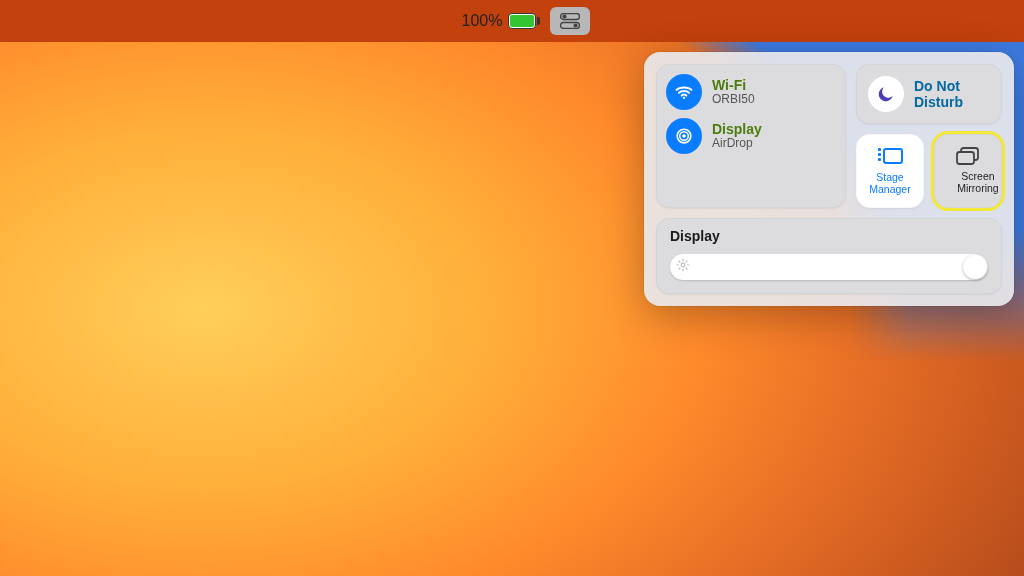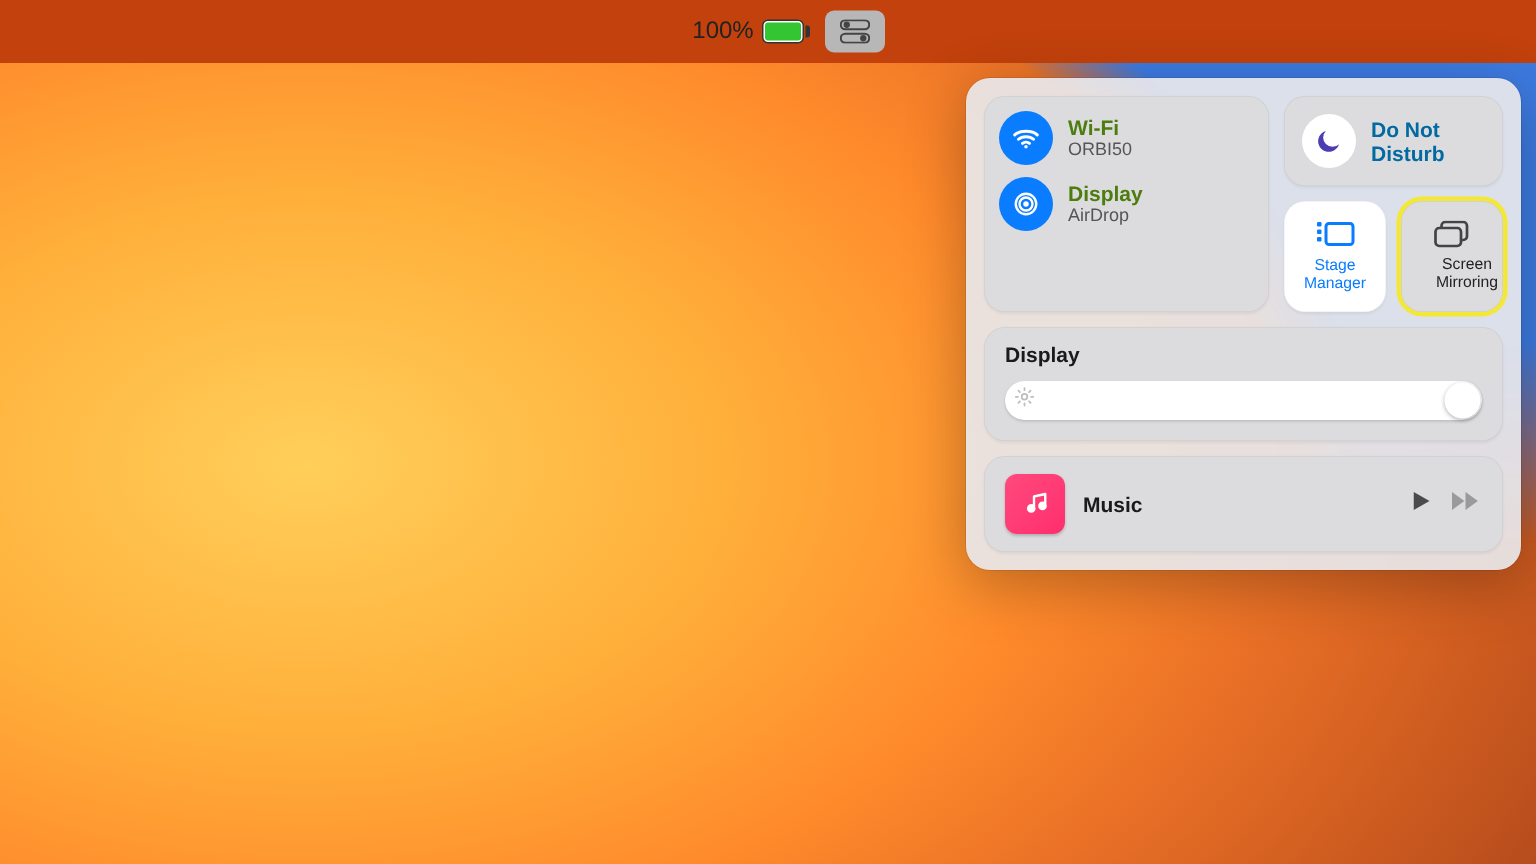--- a/index.html
+++ b/index.html
@@ -359,37 +359,14 @@
             <line x1="17.2" y1="17.2" x2="19" y2="19"></line>
           <line x1="5" y1="19" x2="6.8" y2="17.2"></line>
             <line x1="17.2" y1="6.8" x2="19" y2="5"></line>
         </svg>
       </span>
       <div class="slider-knob"></div>
     </div>
   </div>
 
 
-  <div class="module nowplaying">
-    <div class="np-art">
-      <svg width="20" height="20" viewBox="0 0 24 24" fill="#fff">
-        <path d="M9 18 A2.5 2.5 0 1 1 9 13 A2.5 2.5 0 1 1 9 18 M18 16 A2.5 2.5 0 1 1 18 11 A2.5 2.5 0 1 1 18 16 M11.2 15.5 V6 L20.2 4 V13.5" fill="none" stroke="#fff" stroke-width="1.9" stroke-linecap="round" stroke-linejoin="round"></path>
-        <circle cx="9" cy="15.5" r="2.4" fill="#fff"></circle>
-        <circle cx="18" cy="13.5" r="2.4" fill="#fff"></circle>
-      </svg>
-    </div>
-    <div class="np-title">Music</div>
-    <div class="np-controls">
-      <span>
-        <svg width="18" height="18" viewBox="0 0 24 24" fill="#4a4a4a">
-          <path d="M6 4 L20 12 L6 20 Z"></path>
-        </svg>
-      </span>
-      <span>
-        <svg width="22" height="18" viewBox="0 0 28 24" fill="#9a9a9a">
-          <path d="M2 4 L13 12 L2 20 Z"></path>
-          <path d="M14 4 L25 12 L14 20 Z"></path>
-        </svg>
-      </span>
-    </div>
-  </div>
 
 </div>
 
 </body></html>

